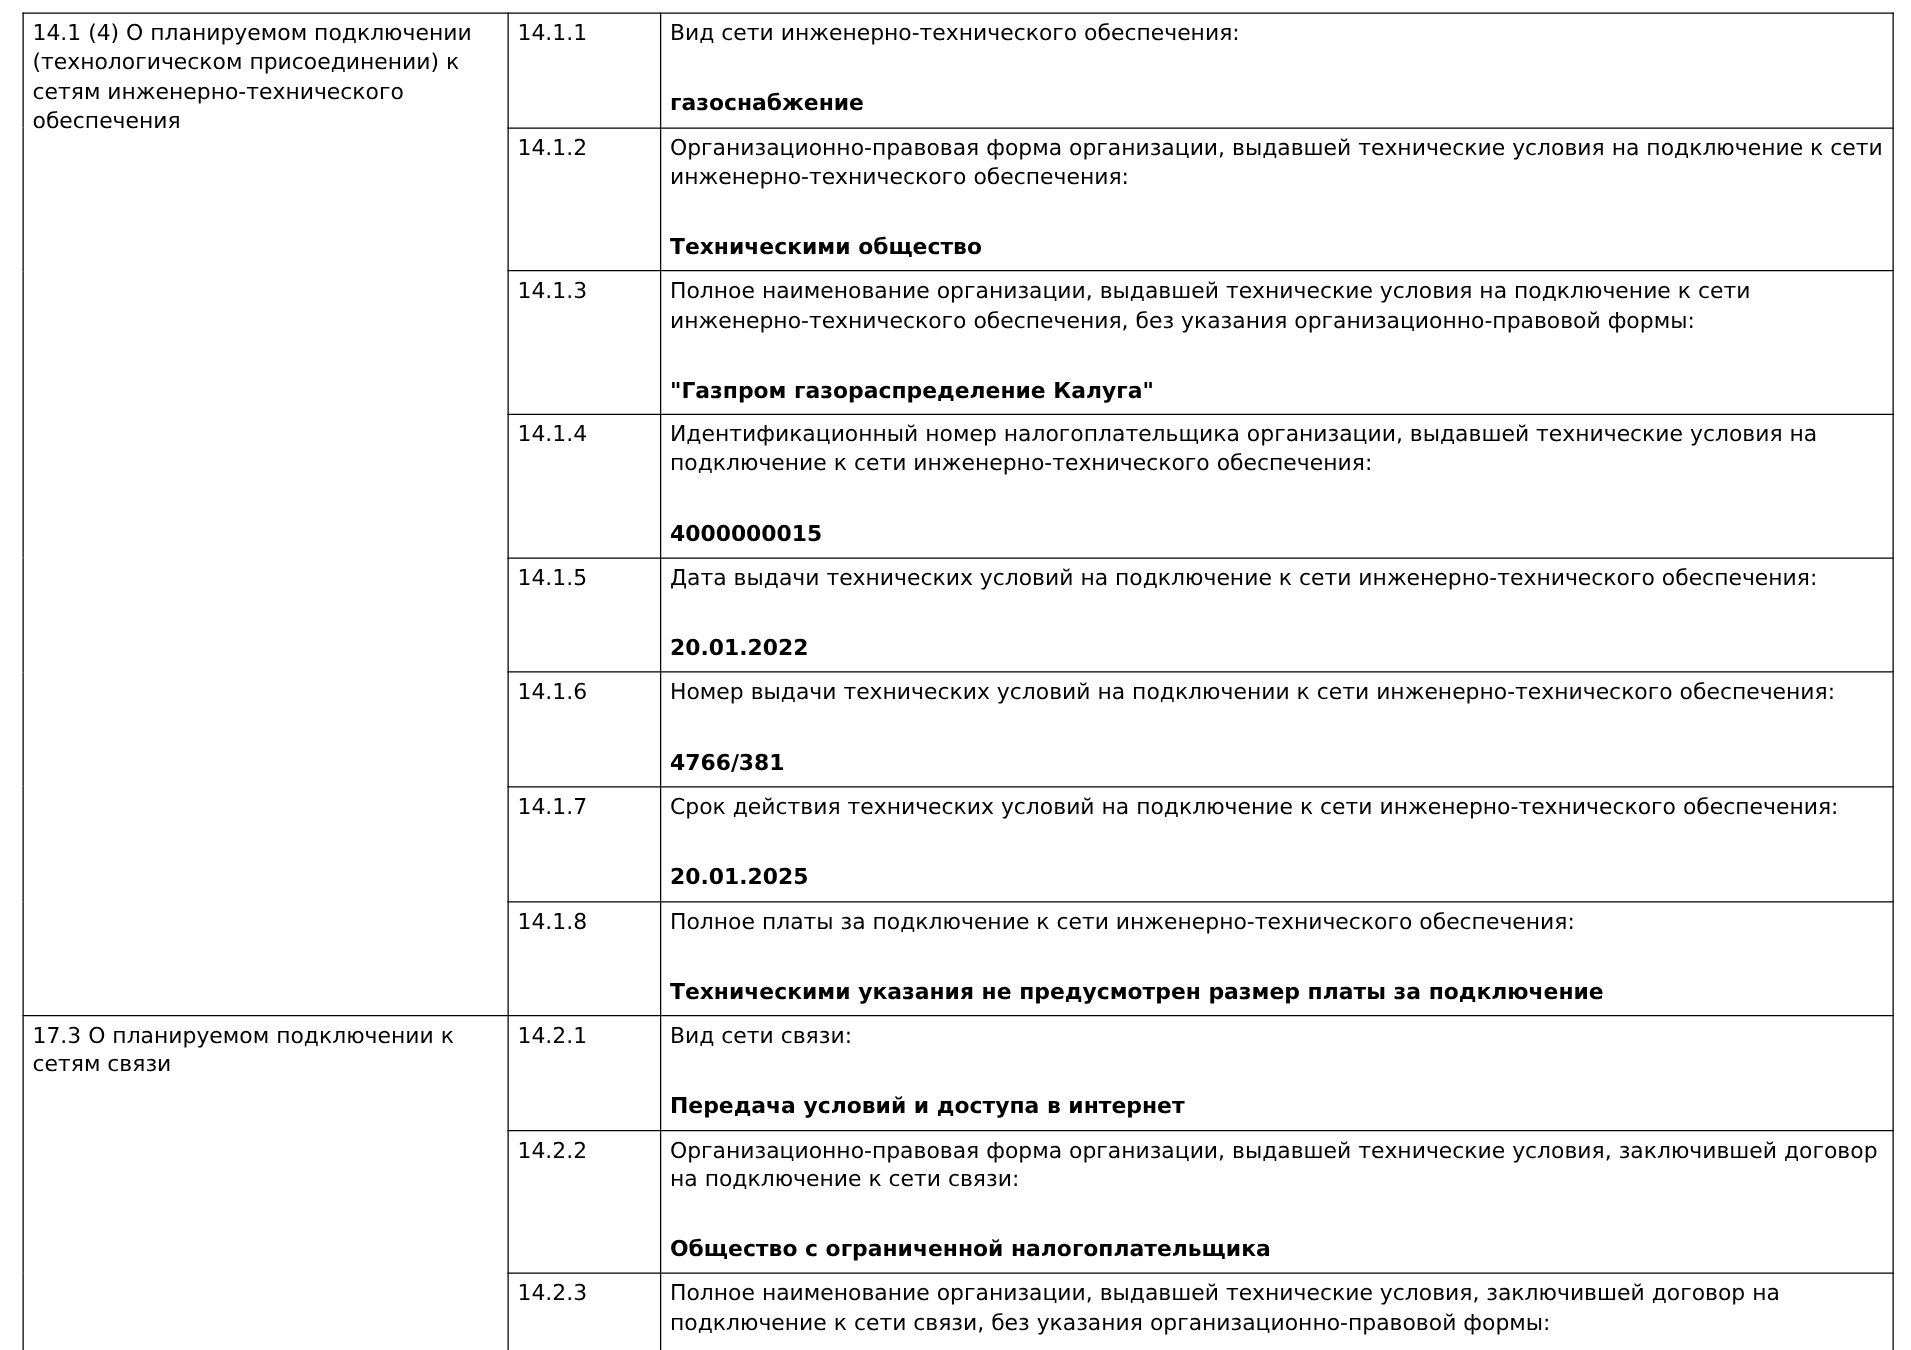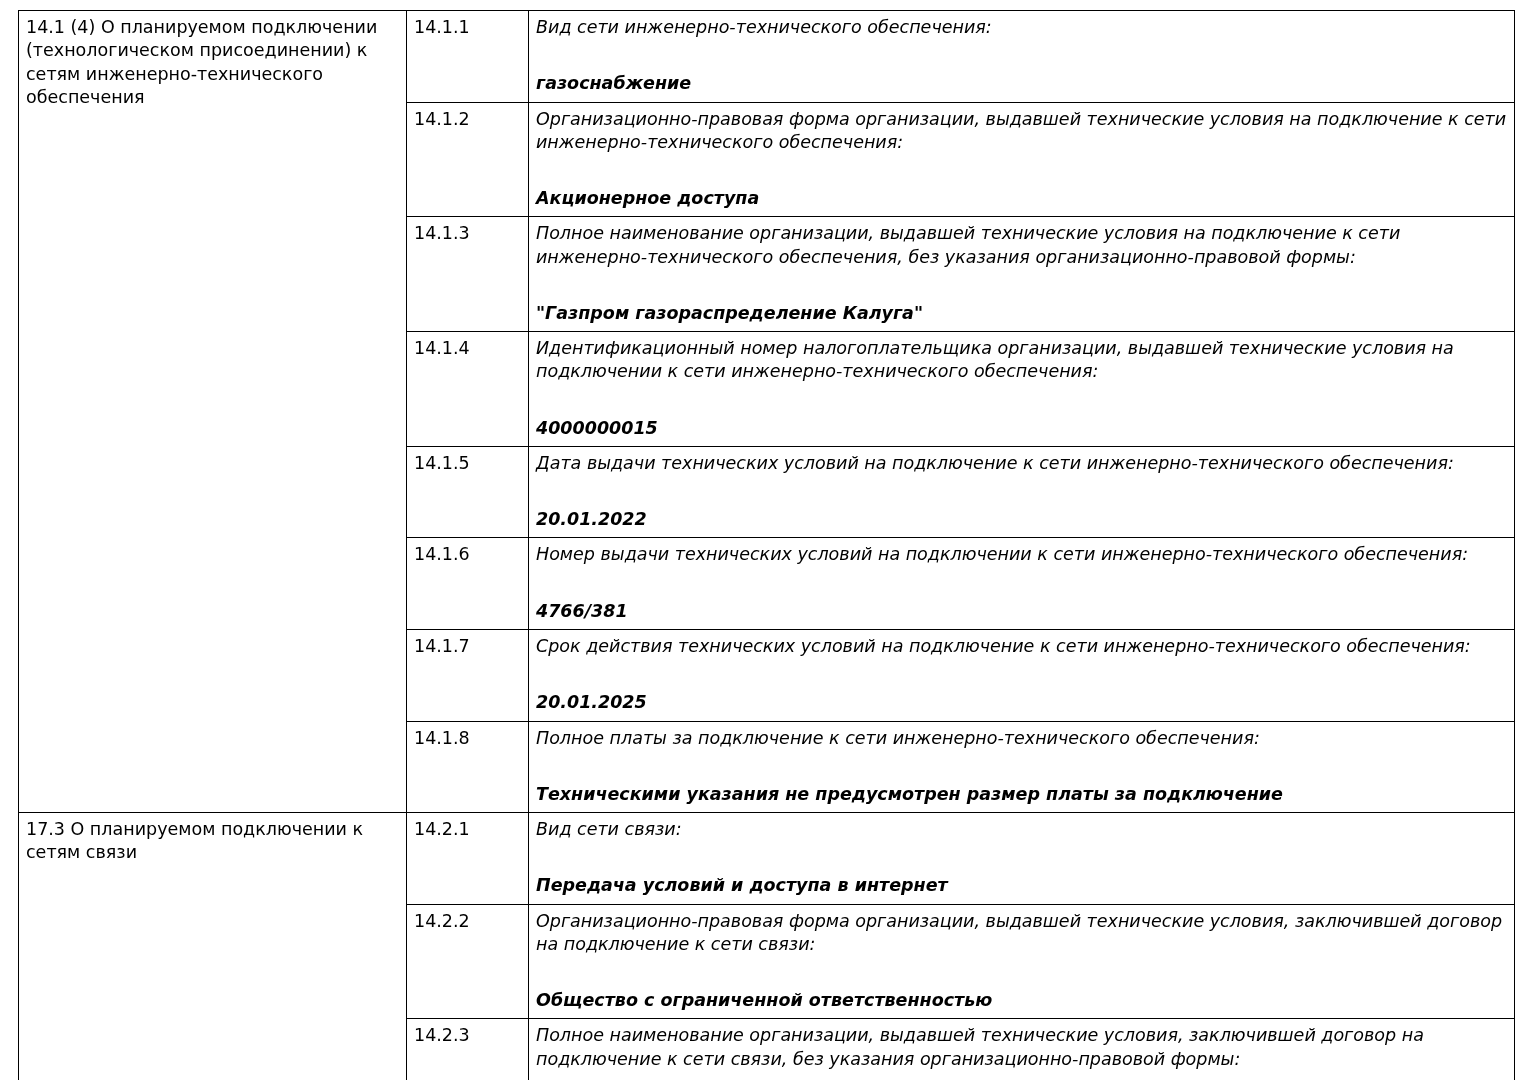--- a/index.html
+++ b/index.html
@@ -35,21 +35,20 @@
     width: 373px;
   }
   td.col-code {
     width: 107px;
     vertical-align: middle;
     padding-left: 12px;
     margin-left: 10px;
   }
   td.col-content {
     width: auto;
-    font-style: italic;
   }
   .section-title {
     white-space: pre-line;
   }
   .label {
     font-weight: normal;
     white-space: pre-line;
   }
   .value {
     font-weight: bold;
@@ -76,38 +75,38 @@
           <div class="label">Вид сети инженерно-технического обеспечения:</div>
           <div class="value">газоснабжение</div>
         </td>
       </tr>
       <tr>
         <td class="col-code">
           <span class="code">14.1.2</span>
         </td>
         <td class="col-content">
           <div class="label">Организационно-правовая форма организации, выдавшей технические условия на подключение к сети инженерно-технического обеспечения:</div>
-          <div class="value">Акционерное доступа</div>
+          <div class="value">Техническими общество</div>
         </td>
       </tr>
       <tr>
         <td class="col-code">
           <span class="code">14.1.3</span>
         </td>
         <td class="col-content">
           <div class="label">Полное наименование организации, выдавшей технические условия на подключение к сети инженерно-технического обеспечения, без указания организационно-правовой формы:</div>
           <div class="value">"Газпром газораспределение Калуга"</div>
         </td>
       </tr>
       <tr>
         <td class="col-code">
           <span class="code">14.1.4</span>
         </td>
         <td class="col-content">
-          <div class="label">Идентификационный номер налогоплательщика организации, выдавшей технические условия на подключении к сети инженерно-технического обеспечения:</div>
+          <div class="label">Идентификационный номер налогоплательщика организации, выдавшей технические условия на подключение к сети инженерно-технического обеспечения:</div>
           <div class="value">4000000015</div>
         </td>
       </tr>
       <tr>
         <td class="col-code">
           <span class="code">14.1.5</span>
         </td>
         <td class="col-content">
           <div class="label">Дата выдачи технических условий на подключение к сети инженерно-технического обеспечения:</div>
           <div class="value">20.01.2022</div>
@@ -152,21 +151,21 @@
           <div class="label">Вид сети связи:</div>
           <div class="value">Передача условий и доступа в интернет</div>
         </td>
       </tr>
       <tr>
         <td class="col-code">
           <span class="code">14.2.2</span>
         </td>
         <td class="col-content">
           <div class="label">Организационно-правовая форма организации, выдавшей технические условия, заключившей договор на подключение к сети связи:</div>
-          <div class="value">Общество с ограниченной ответственностью</div>
+          <div class="value">Общество с ограниченной налогоплательщика</div>
         </td>
       </tr>
       <tr>
         <td class="col-code">
           <span class="code">14.2.3</span>
         </td>
         <td class="col-content">
           <div class="label">Полное наименование организации, выдавшей технические условия, заключившей договор на подключение к сети связи, без указания организационно-правовой формы:</div>
           <div class="value">"ЭГС-Телеком"</div>
         </td>

